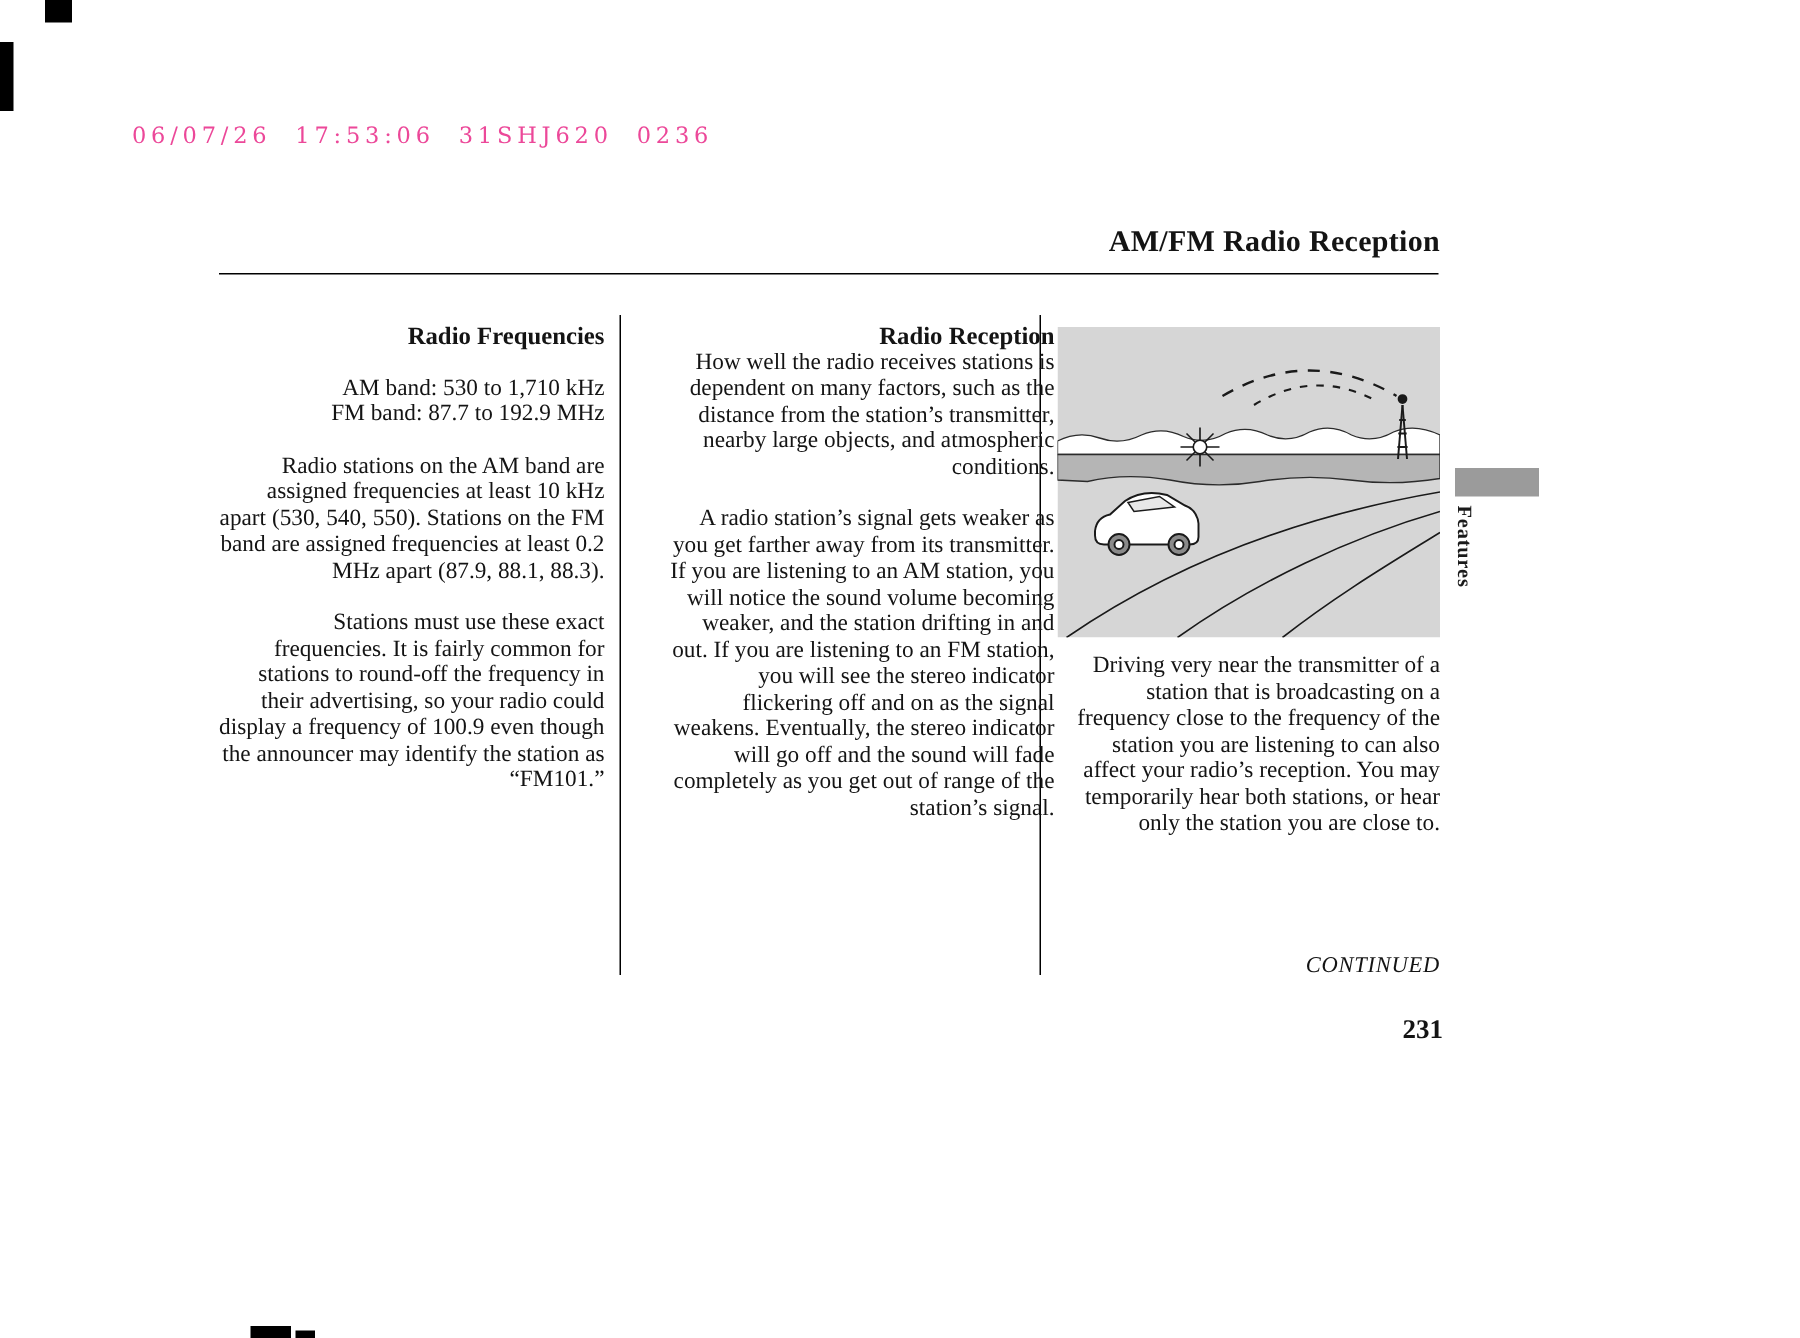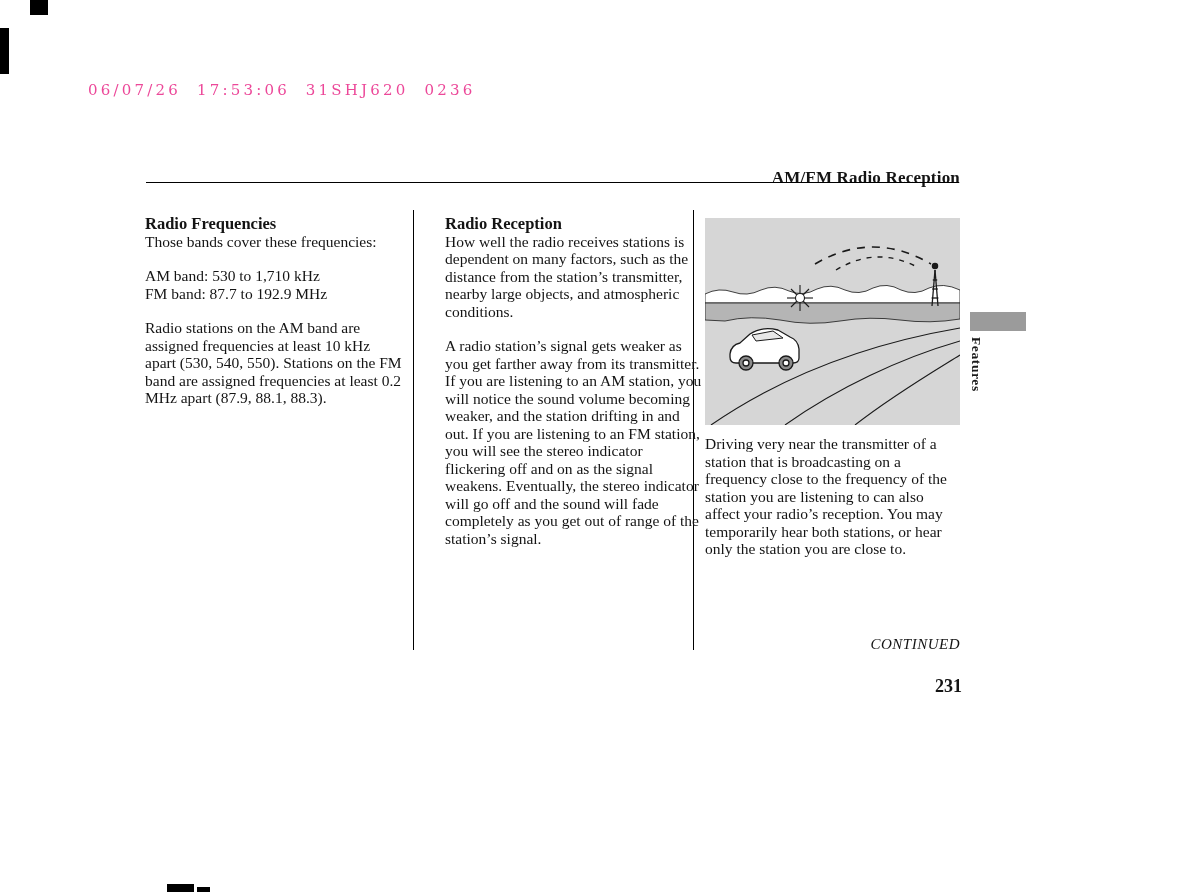--- a/index.html
+++ b/index.html
@@ -25,23 +25,23 @@
     left: 88px; top: 81px;
     font-family: "DejaVu Serif", serif;
     font-size: 15px;
     letter-spacing: 3.2px;
     white-space: pre;
     color: #ec4899;
   }
 
   .page-title {
     position: absolute;
-    top: 168px;
+    top: 150px;
     right: 240px;
-    font-size: 17px;
+    font-size: 20px;
     font-weight: bold;
     letter-spacing: 0.2px;
   }
   .title-rule {
     position: absolute;
     left: 146px; top: 182px;
     width: 813px; height: 1px;
     background: #000;
   }
 
@@ -52,20 +52,21 @@
     background: #000;
   }
   .divider-1 { left: 413px; }
   .divider-2 { left: 693px; }
 
   .col {
     position: absolute;
     top: 215px;
     font-size: 15.5px;
     line-height: 17.5px;
+    text-align: right;
   }
   .col-left   { left: 145px; width: 258px; }
   .col-middle { left: 425px; width: 258px; margin-left: 20px; }
   .col-right  { left: 705px; width: 255px; }
 
   .col h3 {
     margin: 0;
     font-size: 16.5px;
     line-height: 17.5px;
     font-weight: bold;
@@ -120,24 +121,24 @@
 <div class="header-code">06/07/26  17:53:06  31SHJ620  0236</div>
 
 <div class="page-title">AM/FM Radio Reception</div>
 <div class="title-rule"></div>
 
 <div class="col-divider divider-1"></div>
 <div class="col-divider divider-2"></div>
 
 <div class="col col-left">
   <h3>Radio Frequencies</h3>
-  <p>Those bands cover these frequencies:</p>
   <p class="gap">AM band: 530 to 1,710 kHz</p>
   <p>FM band: 87.7 to 192.9 MHz</p>
   <p class="gap">Radio stations on the AM band are assigned frequencies at least 10 kHz apart (530, 540, 550). Stations on the FM band are assigned frequencies at least 0.2 MHz apart (87.9, 88.1, 88.3).</p>
+  <p class="gap">Stations must use these exact frequencies. It is fairly common for stations to round-off the frequency in their advertising, so your radio could display a frequency of 100.9 even though the announcer may identify the station as “FM101.”</p>
 </div>
 
 <div class="col col-middle">
   <h3>Radio Reception</h3>
   <p>How well the radio receives stations is dependent on many factors, such as the distance from the station’s transmitter, nearby large objects, and atmospheric conditions.</p>
   <p class="gap">A radio station’s signal gets weaker as you get farther away from its transmitter. If you are listening to an AM station, you will notice the sound volume becoming weaker, and the station drifting in and out. If you are listening to an FM station, you will see the stereo indicator flickering off and on as the signal weakens. Eventually, the stereo indicator will go off and the sound will fade completely as you get out of range of the station’s signal.</p>
 </div>
 
 <div class="col col-right">
   <div class="illustration-box">

